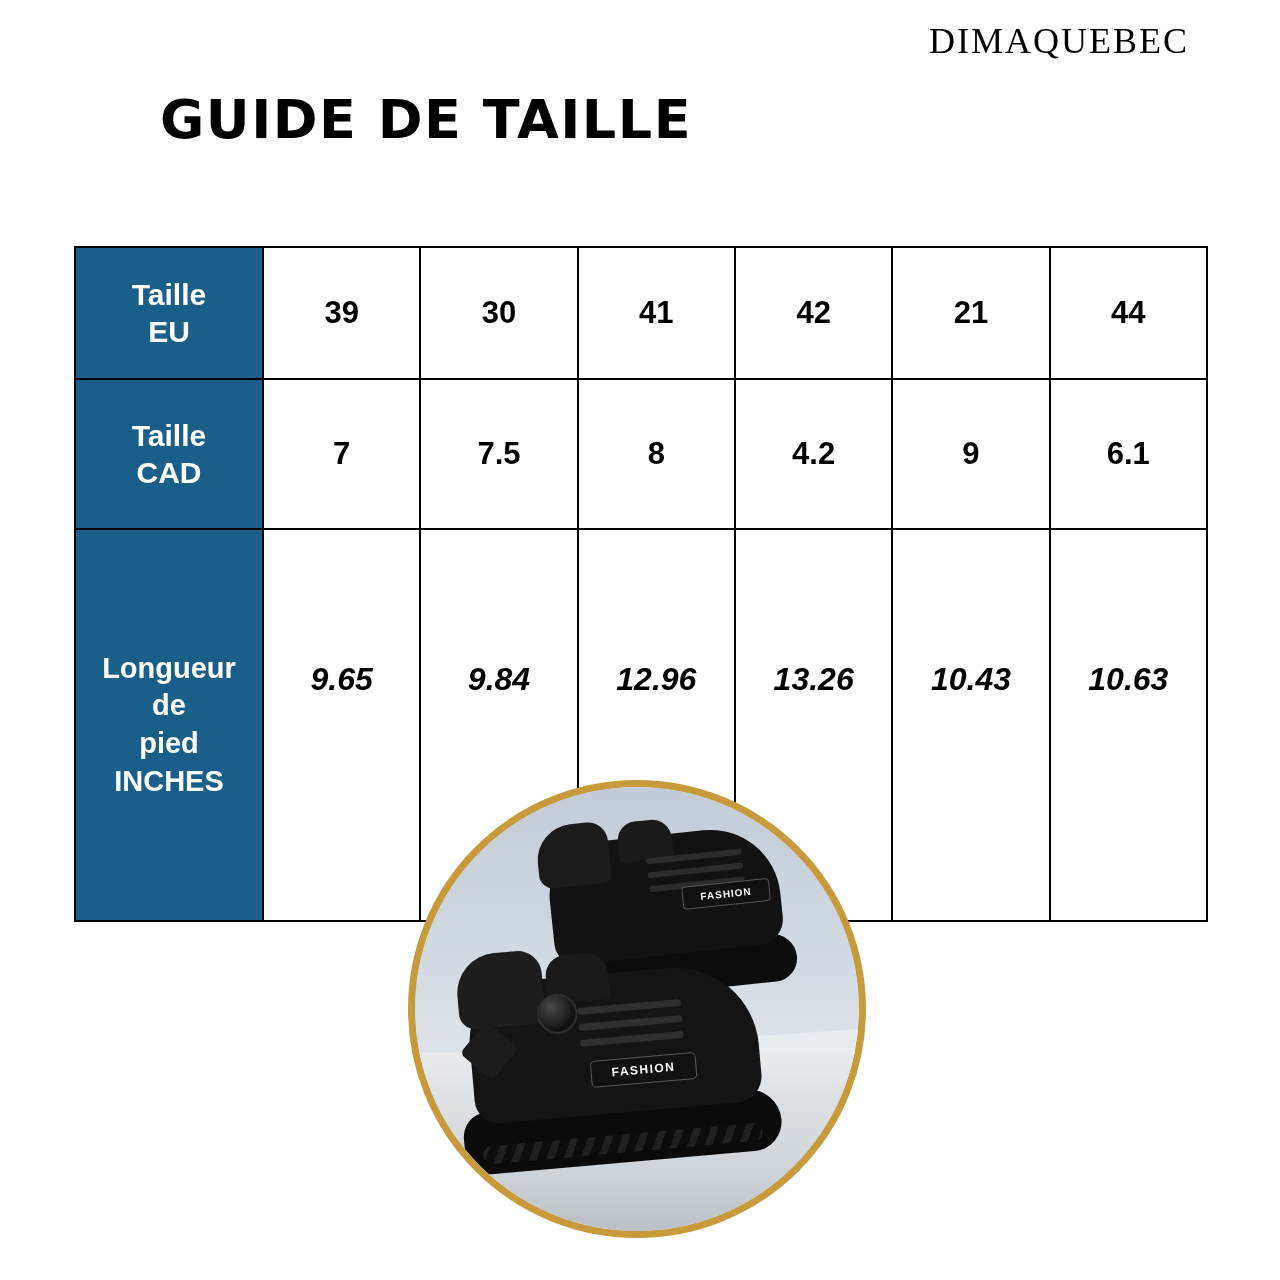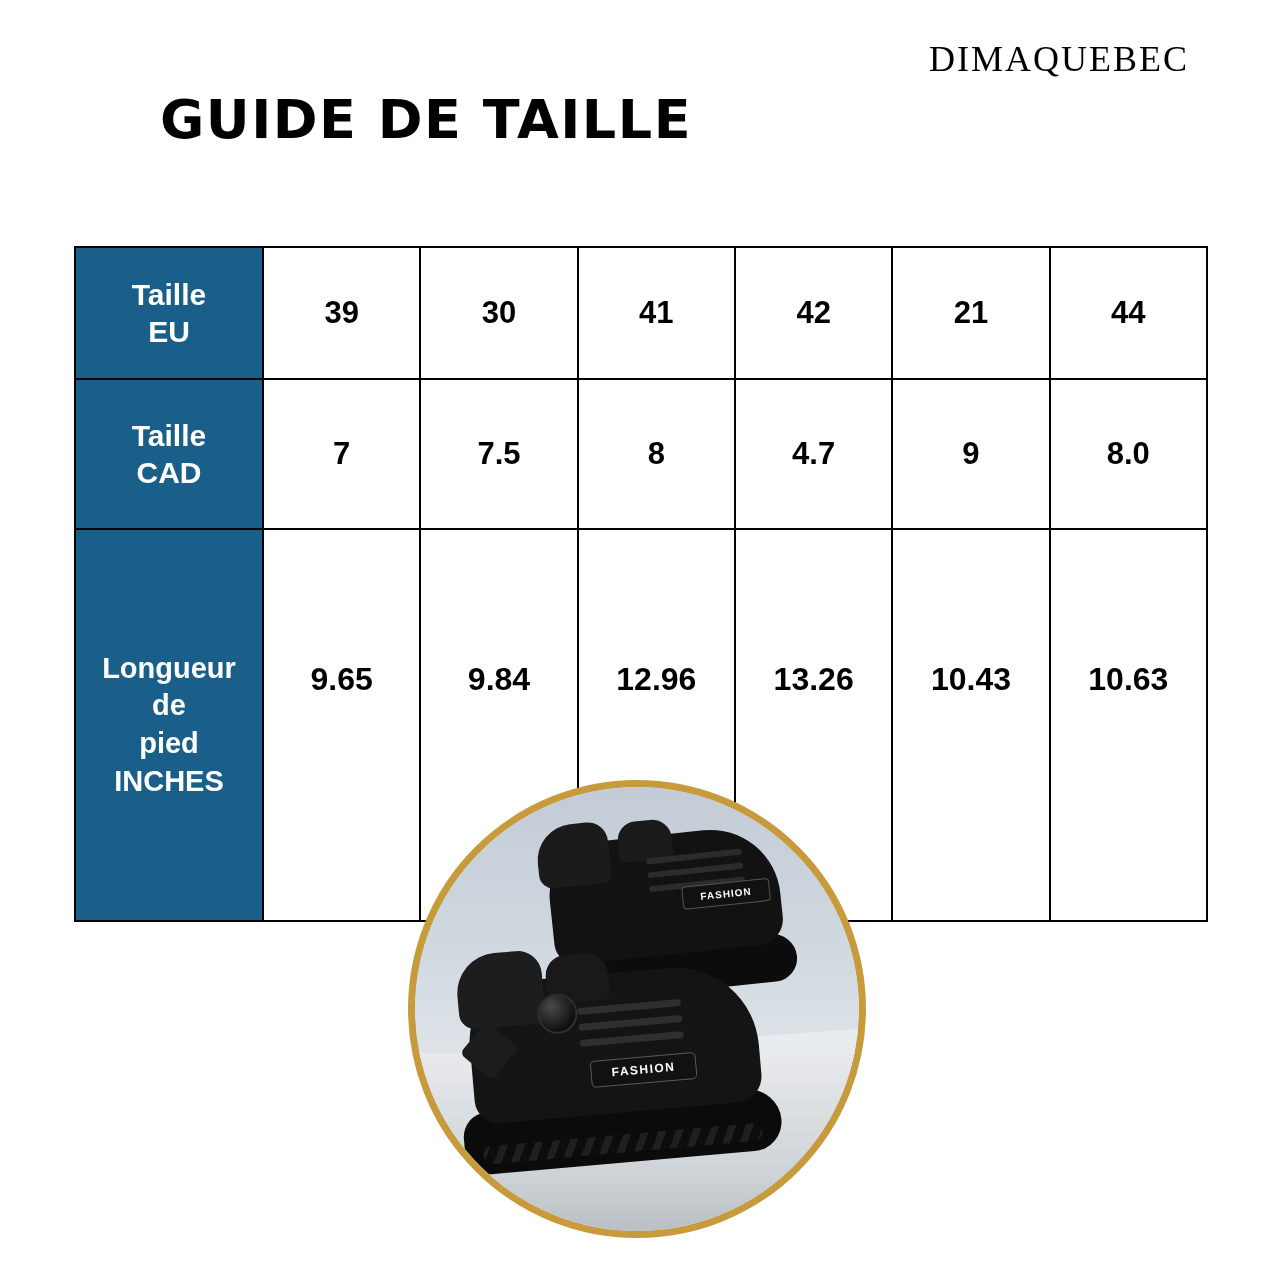--- a/index.html
+++ b/index.html
@@ -56,21 +56,21 @@
     line-height: 150px;
     font-weight: 700;
     letter-spacing: -4px;
     color: #000;
   }
   .brand-name {
     font-family: "Liberation Serif", serif;
     font-size: 36px;
     letter-spacing: 2px;
     color: #000;
-    margin-top: 28px;
+    margin-top: 10px;
   }
 
   
   .size-table {
     position: absolute;
     left: 74px;
     top: 246px;
     width: 1134px;
     border-collapse: collapse;
     table-layout: fixed;
@@ -91,21 +91,21 @@
     font-size: 30px;
     font-weight: bold;
     line-height: 1.25;
     width: 186px;
   }
   .row-eu td { height: 130px; }
   .row-cad td { height: 148px; }
   .row-len td { height: 390px; }
 
   .row-len .rowhead { font-size: 29px; line-height: 1.3; }
-  .row-len .cell { vertical-align: middle; font-size: 32px; }
+  .row-len .cell { vertical-align: middle; font-size: 32px; font-style: italic; }
   .row-len .cell-inner { transform: translateY(-46px); display: block; }
 
   
   .photo {
     position: absolute;
     left: 408px;
     top: 780px;
     width: 444px;
     height: 444px;
     border-radius: 50%;
@@ -310,23 +310,23 @@
         <td class="cell">44</td>
       </tr>
       <tr class="row-cad">
         <td class="rowhead">
           <div>Taille</div>
           <div>CAD</div>
         </td>
         <td class="cell">7</td>
         <td class="cell">7.5</td>
         <td class="cell">8</td>
-        <td class="cell">4.7</td>
+        <td class="cell">4.2</td>
         <td class="cell">9</td>
-        <td class="cell">8.0</td>
+        <td class="cell">6.1</td>
       </tr>
       <tr class="row-len">
         <td class="rowhead">
           <div>Longueur</div>
           <div>de</div>
           <div>pied</div>
           <div>INCHES</div>
         </td>
         <td class="cell">
             <span class="cell-inner">9.65</span>

